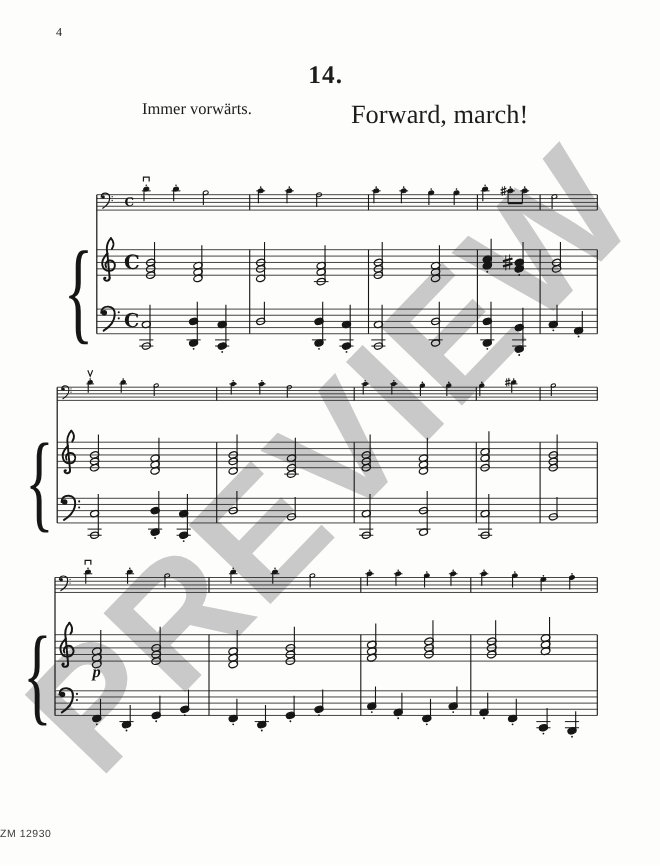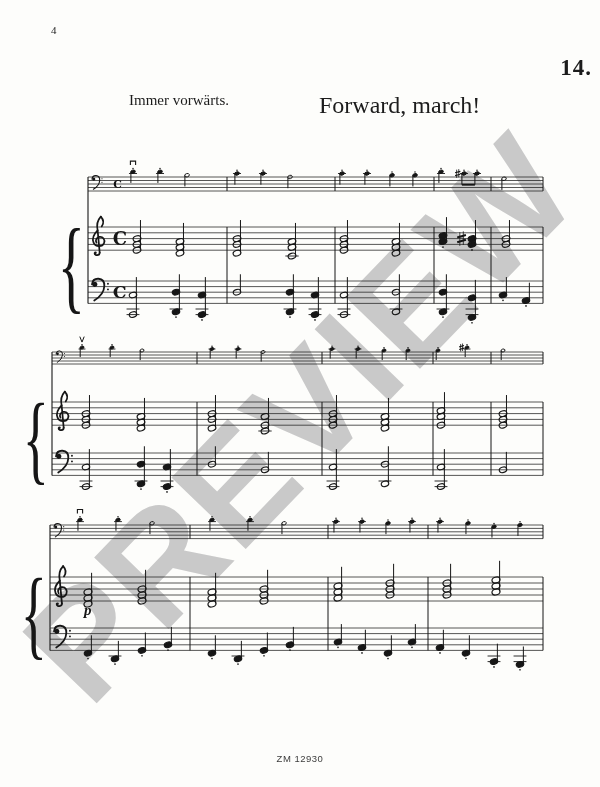--- a/index.html
+++ b/index.html
@@ -9,24 +9,24 @@
   }
   .watermark{
     position:absolute;left:300px;top:418px;z-index:1;
     transform:translate(-50%,-50%) rotate(-46deg);
     font-family:"Liberation Sans","DejaVu Sans",sans-serif;
     font-weight:bold;font-size:150px;letter-spacing:3px;line-height:1;
     color:#c9c9c9;white-space:nowrap;user-select:none;
   }
   .content{position:absolute;inset:0;z-index:2;}
   .page-number{position:absolute;left:51px;top:24px;font-size:11px;}
-  .piece-title{position:absolute;left:0;right:8px;top:55px;text-align:right;font-size:23px;font-weight:600;letter-spacing:1px;}
+  .piece-title{position:absolute;left:0;right:8px;top:55px;text-align:center;font-size:23px;font-weight:600;letter-spacing:1px;}
   .subtitle-de{position:absolute;left:129px;top:92px;font-size:15px;}
   .subtitle-en{position:absolute;left:319px;top:92px;font-size:24px;}
-  .plate{position:absolute;left:0;right:0;top:753px;text-align:center;
+  .plate{position:absolute;left:0;right:0;top:753px;
     font-family:"Liberation Sans","DejaVu Sans",sans-serif;font-size:9.5px;color:#3c3c3c;letter-spacing:0.5px;}
   svg.score{position:absolute;inset:0;}
 </style>
 </head>
 <body>
 
 <div class="page">
   <div class="watermark">PREVIEW</div>
   <div class="content">
     <div class="page-number">4</div>

